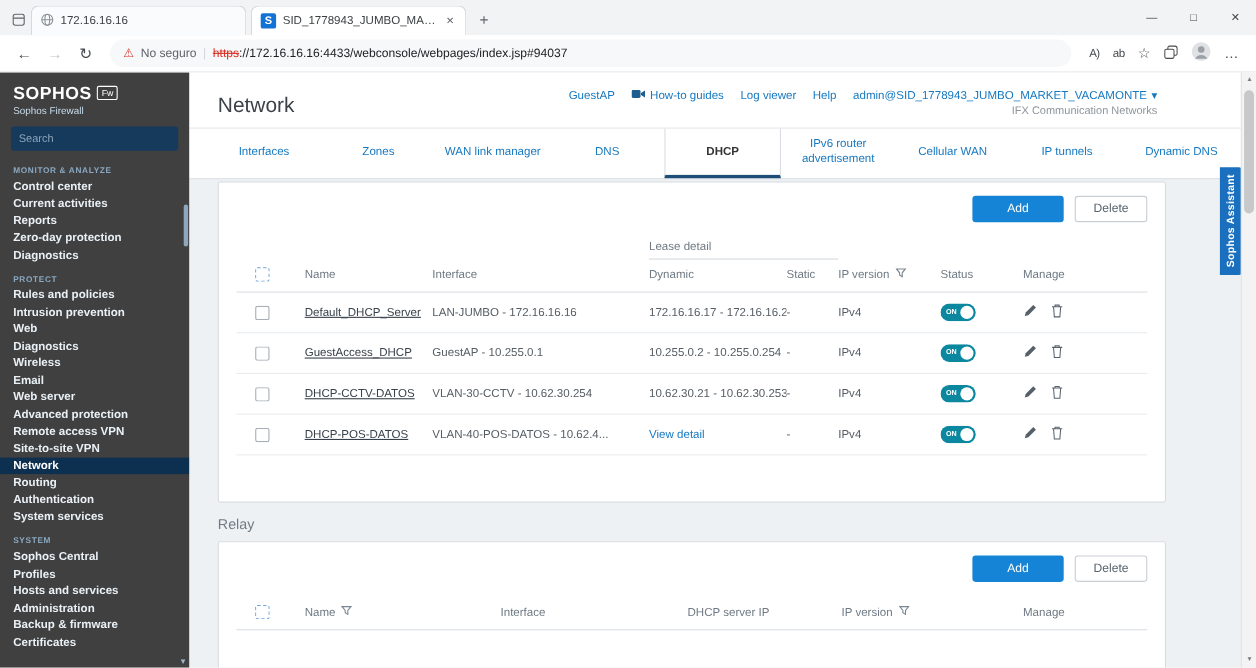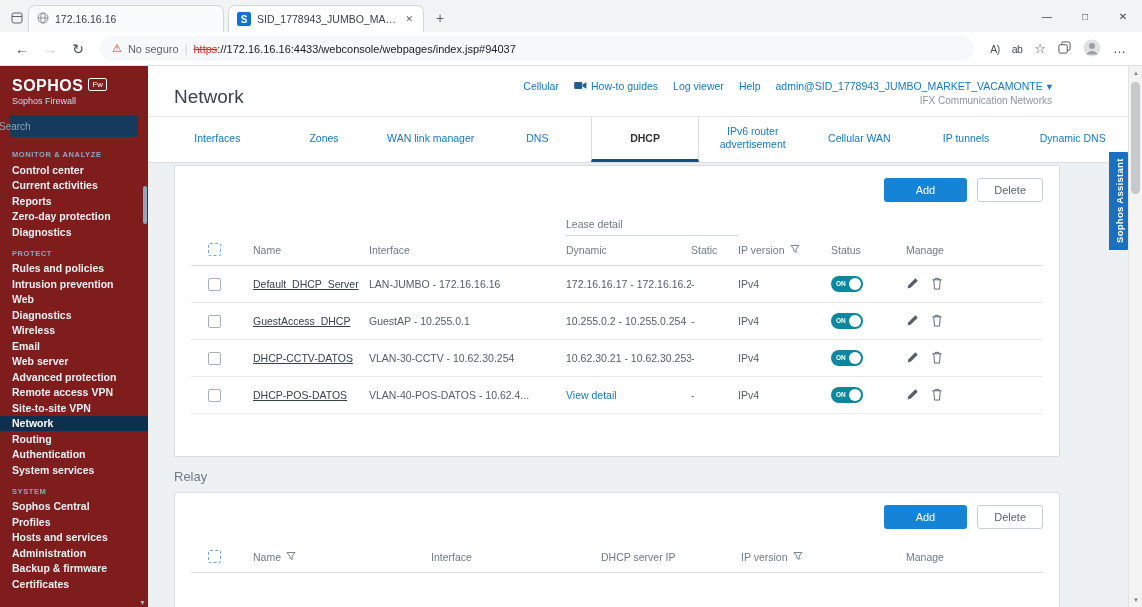--- a/index.html
+++ b/index.html
@@ -27,21 +27,21 @@
   .addr-div { color:#d0d3d7; }
   .url { color:#202124; white-space:nowrap; }
   .url .https { color:#d93025; text-decoration:line-through; }
   .tb-right { display:flex; align-items:center; gap:12px; padding:0 6px; color:#474b50; font-size:10.5px; }
   .tb-right .glyph { letter-spacing:-0.5px; }
 
   
   .page { display:flex; height:541px; position:relative; background:#eef1f4; }
 
   
-  .sidebar { width:148px; flex-shrink:0; background:#7f1d1d; color:#e8eef5; position:relative; overflow:hidden; }
+  .sidebar { width:172px; flex-shrink:0; background:#404040; color:#e8eef5; position:relative; overflow:hidden; }
   .logo-row { padding:11px 12px 0; display:flex; align-items:flex-start; gap:5px; }
   .logo-text { font-size:16px; font-weight:bold; color:#fff; letter-spacing:0.5px; }
   .logo-badge { border:1px solid #fff; border-radius:2px; font-size:8px; padding:1px 3px; color:#fff; margin-top:1px; }
   .logo-sub { font-size:9px; color:#c8dced; padding:1px 12px 0; }
   .side-search { margin:9px 10px 4px; background:#153a5c; border-radius:3px; height:22px; display:flex; align-items:center; padding:0 7px;justify-content:flex-end; }
   .side-search input { flex:1; background:transparent; border:none; outline:none; color:#cfdbe6; font-size:10px; font-family:"Liberation Sans", sans-serif; }
   .side-search input::placeholder { color:#8ba4ba; }
   .sec-label { padding:9px 12px 3px; font-size:7.5px; font-weight:bold; letter-spacing:0.6px; color:#8aa8c2; }
   .nav-item { padding:1.5px 12px; font-size:10.5px; font-weight:bold; line-height:12.5px; color:#e9f0f6; white-space:nowrap; }
   .nav-item.active { background:#0e3050; color:#fff; }
@@ -210,21 +210,21 @@
       </nav>
       <span class="side-thumb"></span>
       <span class="side-down">▼</span>
     </aside>
 
     <div class="main">
       <div class="main-header">
         <div class="page-title">Network</div>
         <div class="hdr-right">
           <div class="hdr-links">
-            <span class="lk">Cellular</span>
+            <span class="lk">GuestAP</span>
             <span class="lk">
               <span>
                 <svg width="13" height="9" viewBox="0 0 14 10">
                     <rect x="0" y="1" width="9" height="8" rx="1.5" fill="#1d5d8f"></rect>
                     <path d="M9.5 4l4-2.6v7.2L9.5 6z" fill="#1d5d8f"></path>
                   </svg>
               </span>
               <span>How-to guides</span>
             </span>
             <span class="lk">Log viewer</span>

